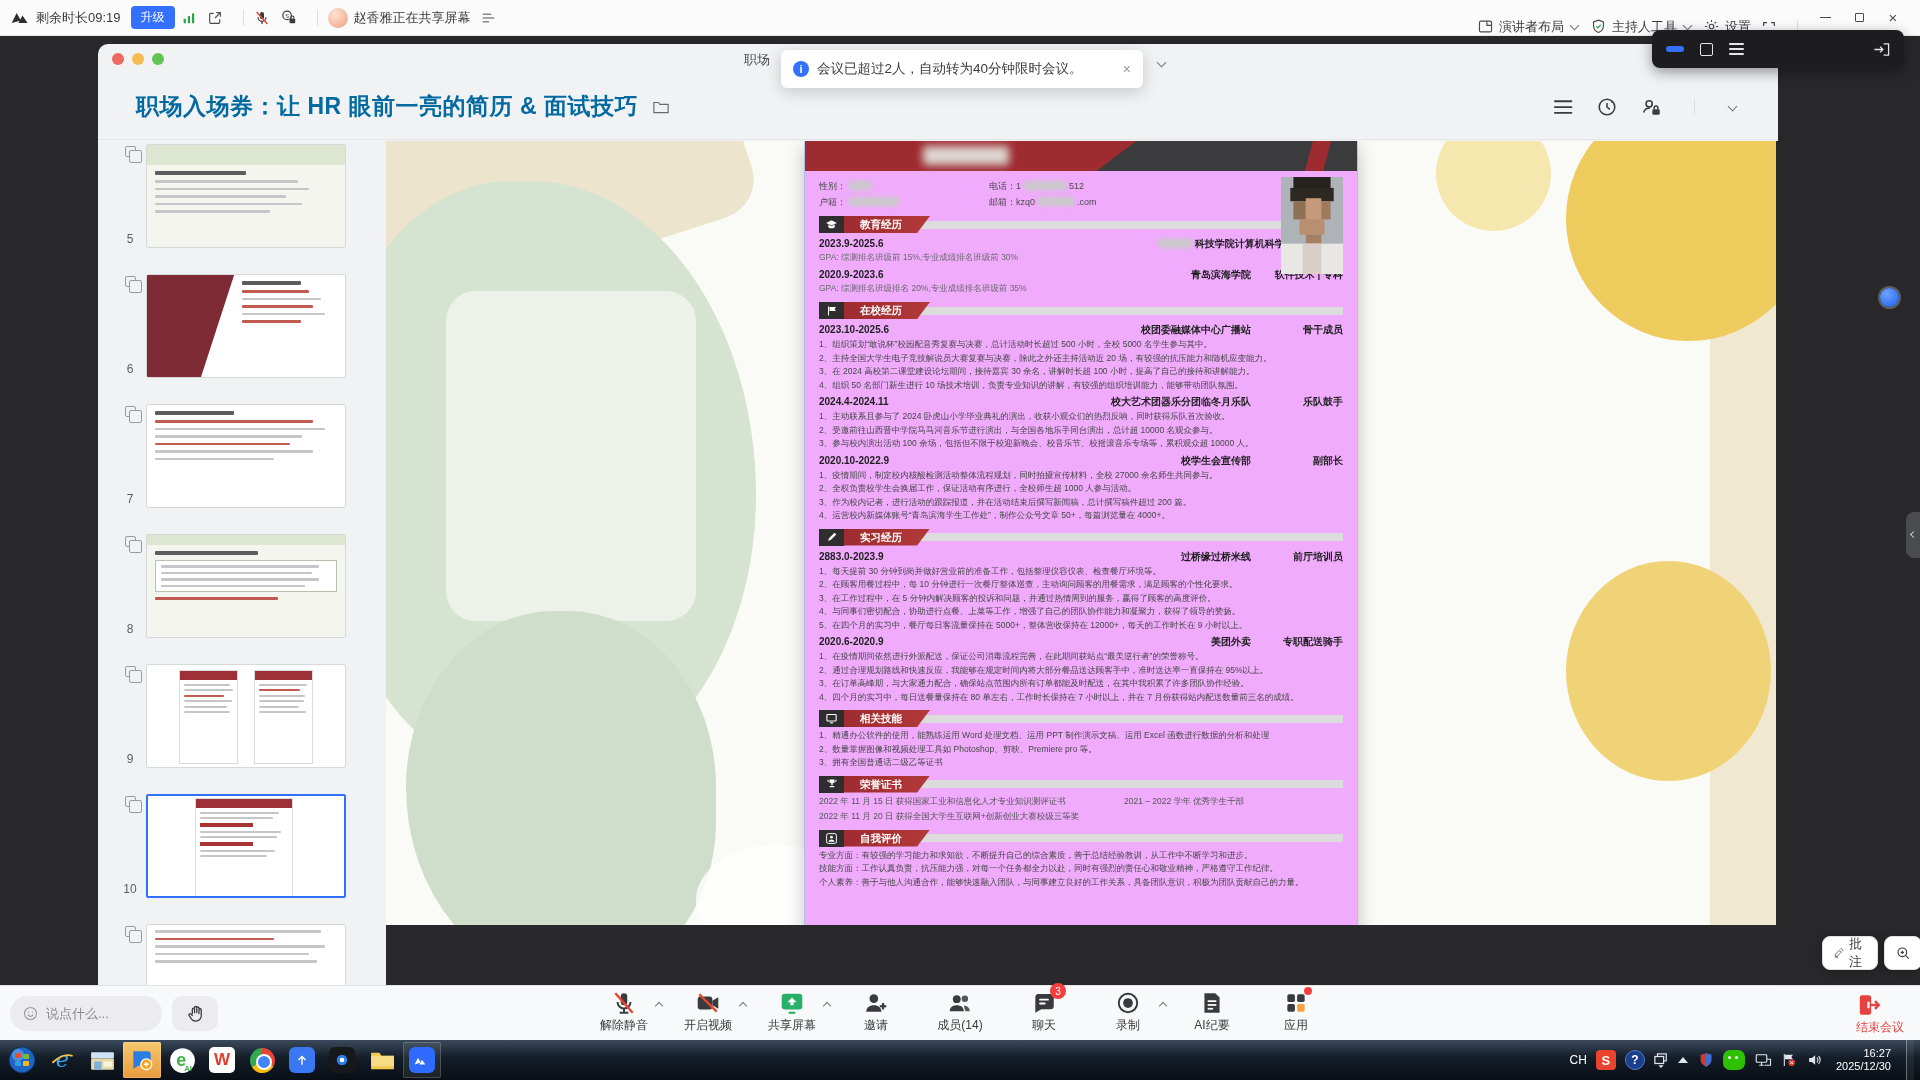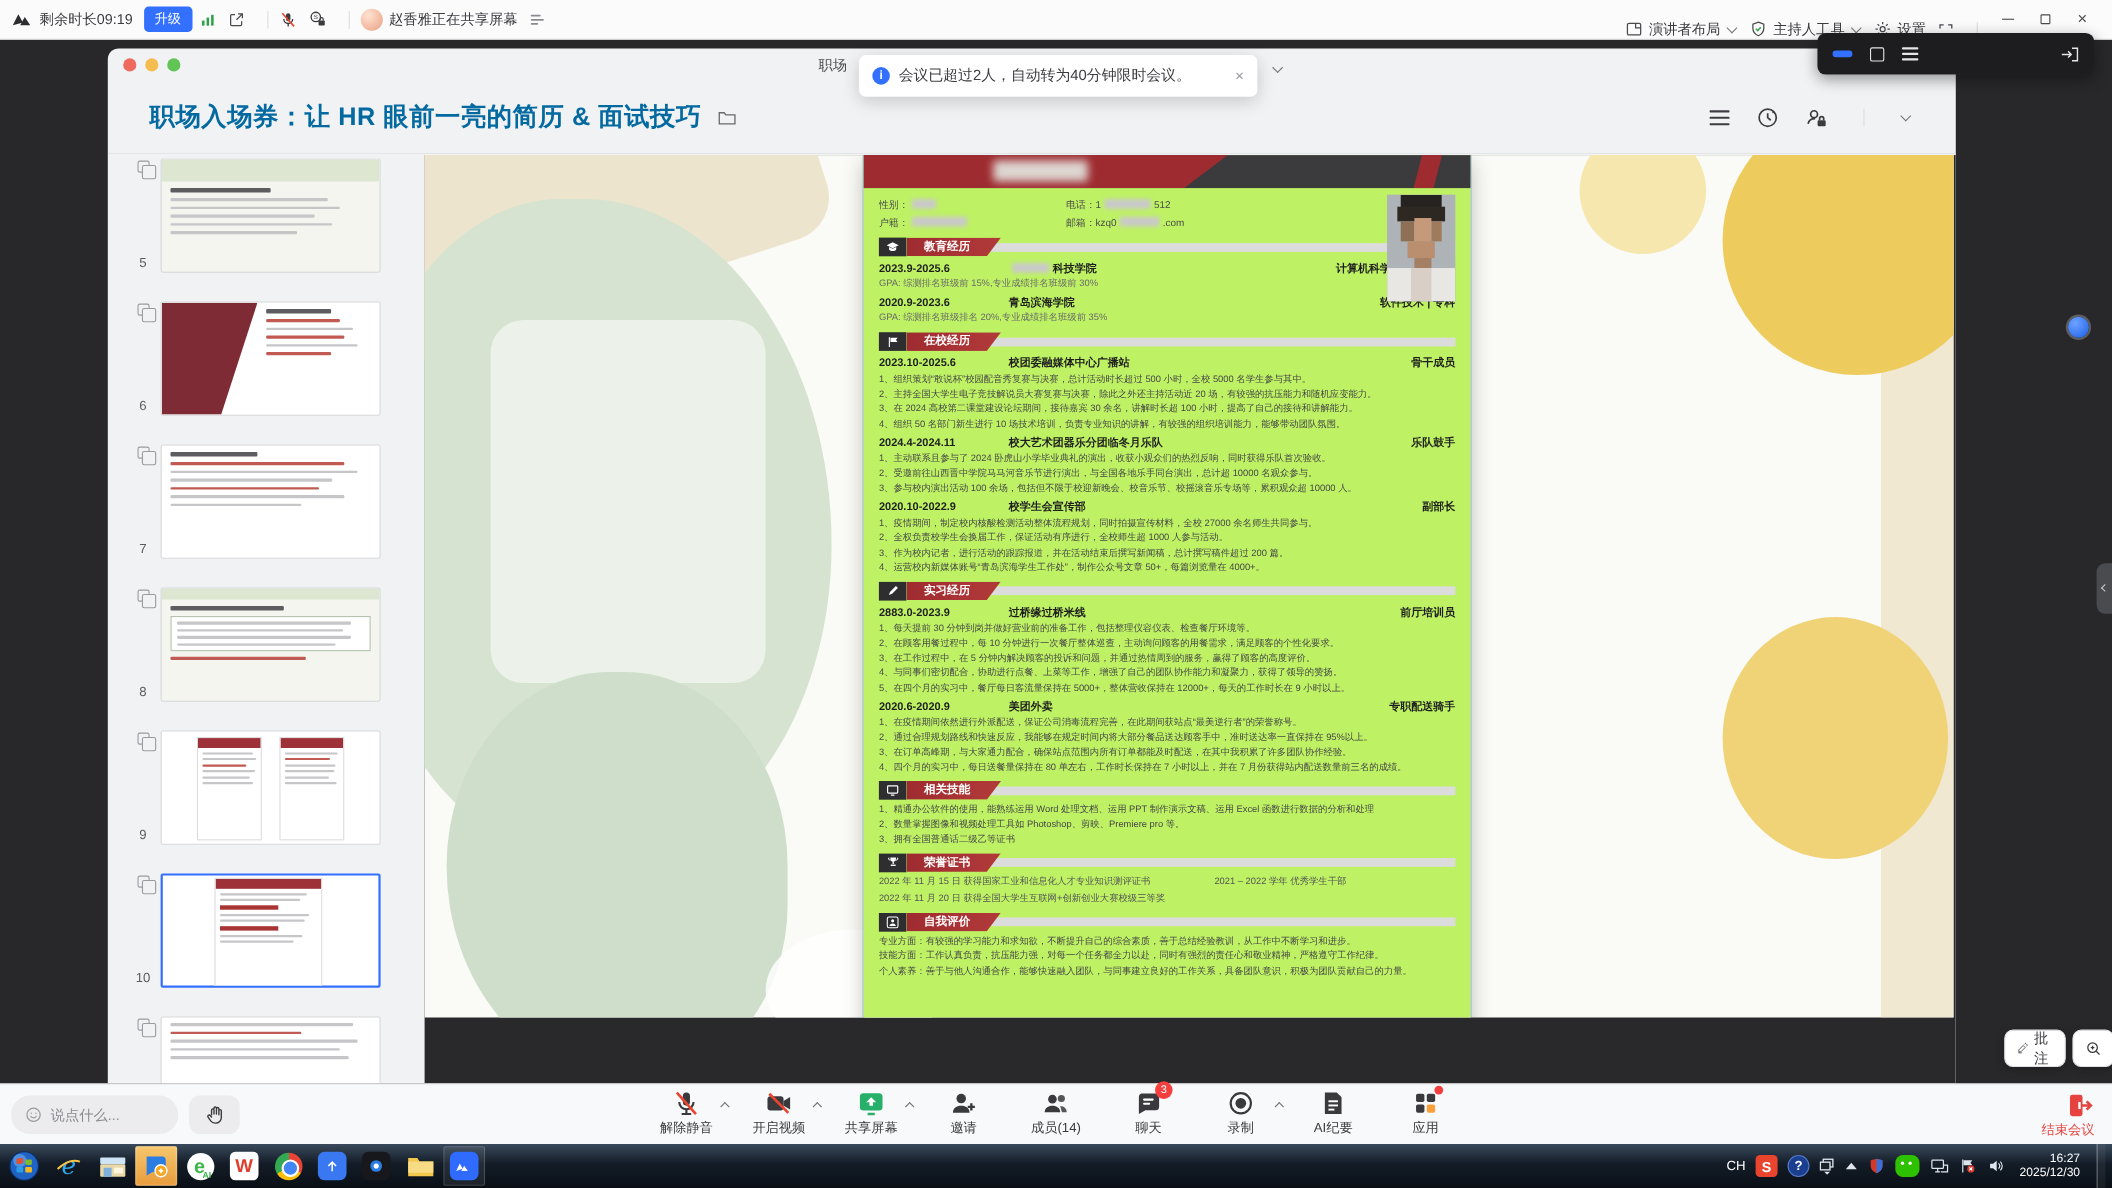--- a/index.html
+++ b/index.html
@@ -63,37 +63,37 @@
 .dec-cream-tl{left:-70px;top:-50px;width:430px;height:185px;background:#ece4cd;transform:rotate(-18deg);border-radius:40px}
 .dec-green-big{left:-60px;top:40px;width:430px;height:600px;background:#d6e3d0;border-radius:45% 55% 50% 50%}
 .dec-green-low{left:20px;top:470px;width:310px;height:370px;background:#cfdecb;border-radius:50% 50% 45% 55%}
 .dec-white-card{left:60px;top:150px;width:250px;height:330px;background:rgba(255,255,255,.55);border-radius:30px}
 .dec-cream-bar{right:0;top:0;bottom:0;width:66px;background:#f0e8d0}
 .dec-yellow-pale{right:225px;top:-25px;width:115px;height:115px;background:#f6e7ae;border-radius:50%}
 .dec-yellow-big{right:-35px;top:-45px;width:245px;height:245px;background:#eecb5d;border-radius:50%}
 .dec-yellow-el{right:5px;top:420px;width:205px;height:220px;background:#f0d377;border-radius:50%}
 .dec-white-low{left:310px;bottom:-30px;width:160px;height:110px;background:rgba(255,255,255,.8);border-radius:50%}
 
-.resume-page{position:absolute;left:399px;top:0;width:552px;height:924px;background:#bef264;box-shadow:0 0 0 1px rgba(90,140,255,.35),0 6px 18px rgba(0,0,0,.25);overflow:hidden}
+.resume-page{position:absolute;left:419px;top:0;width:552px;height:924px;background:#f0abfc;box-shadow:0 0 0 1px rgba(90,140,255,.35),0 6px 18px rgba(0,0,0,.25);overflow:hidden}
 .r-banner{height:30px;background:#3b3b3d;position:relative;overflow:hidden}
 .r-banner:before{content:"";position:absolute;left:0;top:0;bottom:0;width:60%;background:#9e2b30;clip-path:polygon(0 0,100% 0,88% 100%,0 100%)}
 .r-banner:after{content:"";position:absolute;right:26px;top:0;bottom:0;width:26px;background:#9e2b30;clip-path:polygon(30% 0,100% 0,70% 100%,0 100%)}
 .r-nameblur{position:absolute;left:118px;top:5px;width:86px;height:19px;background:#ddd6d1;filter:blur(4px);border-radius:2px;z-index:2}
 .r-info{padding:6px 14px 0;font-size:9px;color:#4a4a4a}
 .r-irow{display:flex;margin-top:3px;align-items:center}
 .r-irow .c1{width:170px}
 .blur{display:inline-block;height:9px;background:#c9c9c9;filter:blur(2px);border-radius:1px;vertical-align:-1px;margin:0 3px}
 .r-photo{position:absolute;right:14px;top:36px;width:62px;height:97px;background:#aeb3b8;overflow:hidden;z-index:3}
 .r-sec{display:flex;align-items:center;height:17px;margin:7px 14px 3px;position:relative}
 .r-ic{width:25px;height:17px;background:#2e2e30;display:flex;align-items:center;justify-content:center;flex:none}
 .r-ribbon{background:linear-gradient(100deg,#9e2b30,#b23a3a);color:#fff;font-weight:bold;font-size:10.5px;line-height:17px;padding:0 28px 0 16px;clip-path:polygon(0 0,100% 0,85% 100%,0 100%);flex:none}
 .r-track{flex:1;height:8px;background:#dcdcdc;margin-left:-14px}
 .r-ent{display:flex;font-weight:bold;font-size:10px;color:#1e1e1e;margin:4px 14px 0;align-items:baseline}
 .r-date{width:118px;flex:none}
-.r-org{flex:1;text-align:left}
+.r-org{flex:1;text-align:right}
 .r-role{min-width:92px;text-align:right;flex:none}
 .r-sub{font-size:8.5px;color:#6a6a6a;margin:1px 14px 0}
 .r-b{font-size:8.5px;color:#474747;margin:2px 14px 0;line-height:11.5px}
 .r-pair{display:flex;font-size:8.5px;color:#555;margin:3px 14px 0}
 .r-pair span:first-child{width:305px}
 
 .toast{position:absolute;left:781px;top:50px;width:362px;height:38px;background:#fff;border-radius:6px;box-shadow:0 4px 16px rgba(0,0,0,.18);display:flex;align-items:center;padding:0 12px;gap:8px;z-index:100}
 .toast-info{width:16px;height:16px;border-radius:50%;background:#3370ff;color:#fff;font-size:11px;font-weight:bold;display:flex;align-items:center;justify-content:center;flex:none}
 .toast-text{font-size:13.5px;color:#3c3c40;white-space:nowrap}
 .toast-x{margin-left:auto;color:#9a9aa0;font-size:14px}
@@ -118,21 +118,21 @@
 .chatpill{position:absolute;left:10px;top:10px;width:152px;height:35px;background:#ececef;border-radius:18px;display:flex;align-items:center;gap:7px;padding:0 12px}
 .chatpill span{font-size:13px;color:#8a8a90}
 .handbtn{position:absolute;left:172px;top:10px;width:46px;height:35px;background:#ececef;border-radius:10px;display:flex;align-items:center;justify-content:center}
 .ctr{position:absolute;left:50%;transform:translateX(-50%);top:4px;display:flex;gap:30px}
 .tbi{width:54px;display:flex;flex-direction:column;align-items:center;position:relative}
 .tbi-ic{width:26px;height:26px;position:relative}
 .tbi-lb{font-size:12px;color:#3a3a3e;margin-top:1px;white-space:nowrap}
 .tbi .chv.up{position:absolute;right:-13px;top:9px;width:6px;height:6px}
 .badge{position:absolute;right:-9px;top:-7px;min-width:16px;height:16px;border-radius:8px;background:#f53f3f;color:#fff;font-size:10px;display:flex;align-items:center;justify-content:center;padding:0 3px}
 .reddot{position:absolute;right:-3px;top:-3px;width:8px;height:8px;border-radius:50%;background:#f53f3f}
-.endgrp{position:absolute;right:16px;top:6px;display:flex;flex-direction:column;align-items:flex-end}
+.endgrp{position:absolute;right:16px;top:6px;display:flex;flex-direction:column;align-items:flex-start}
 .endgrp .tbi-lb{color:#e64340}
 
 .taskbar{position:absolute;left:0;right:0;bottom:0;height:40px;background:linear-gradient(#3a4a5c,#131c27 45%,#0a0f16);display:flex;align-items:center;z-index:120;padding-left:2px}
 .tk{width:38px;height:36px;display:flex;align-items:center;justify-content:center;border-radius:2px;margin:0 1px}
 .tk.active{background:linear-gradient(#f7c76d,#e89b3c);box-shadow:inset 0 0 2px rgba(255,255,255,.7)}
 .tk.glass{background:rgba(255,255,255,.08);box-shadow:inset 0 0 0 1px rgba(255,255,255,.18)}
 .tray{margin-left:auto;display:flex;align-items:center;gap:9px;padding-right:6px;color:#fff}
 .tray .txt{font-size:12px;color:#fff}
 .clock{font-size:11px;color:#fff;text-align:right;line-height:13px;margin-left:4px}
 .showdesk{width:8px;height:40px;border-left:1px solid rgba(255,255,255,.35);background:rgba(255,255,255,.06);margin-left:6px}

